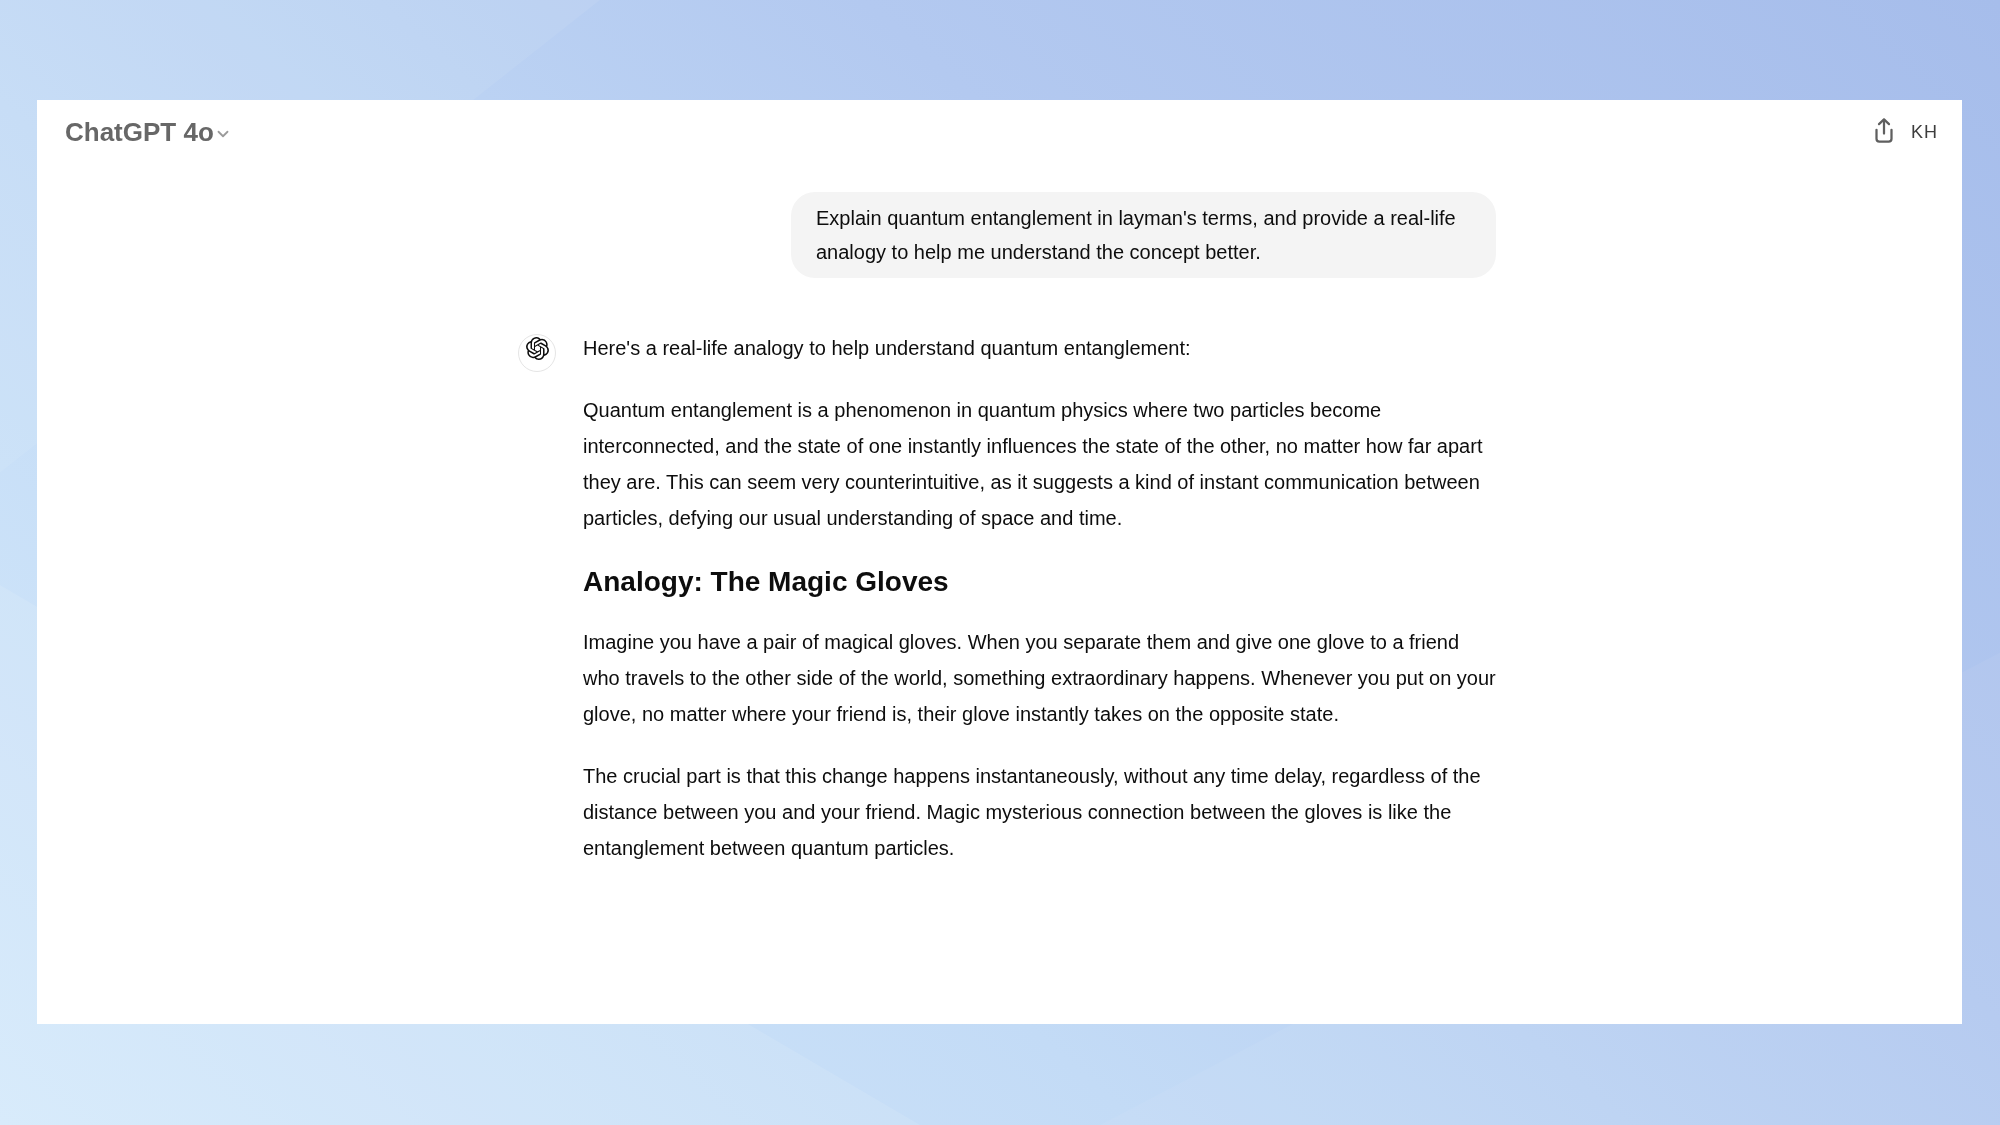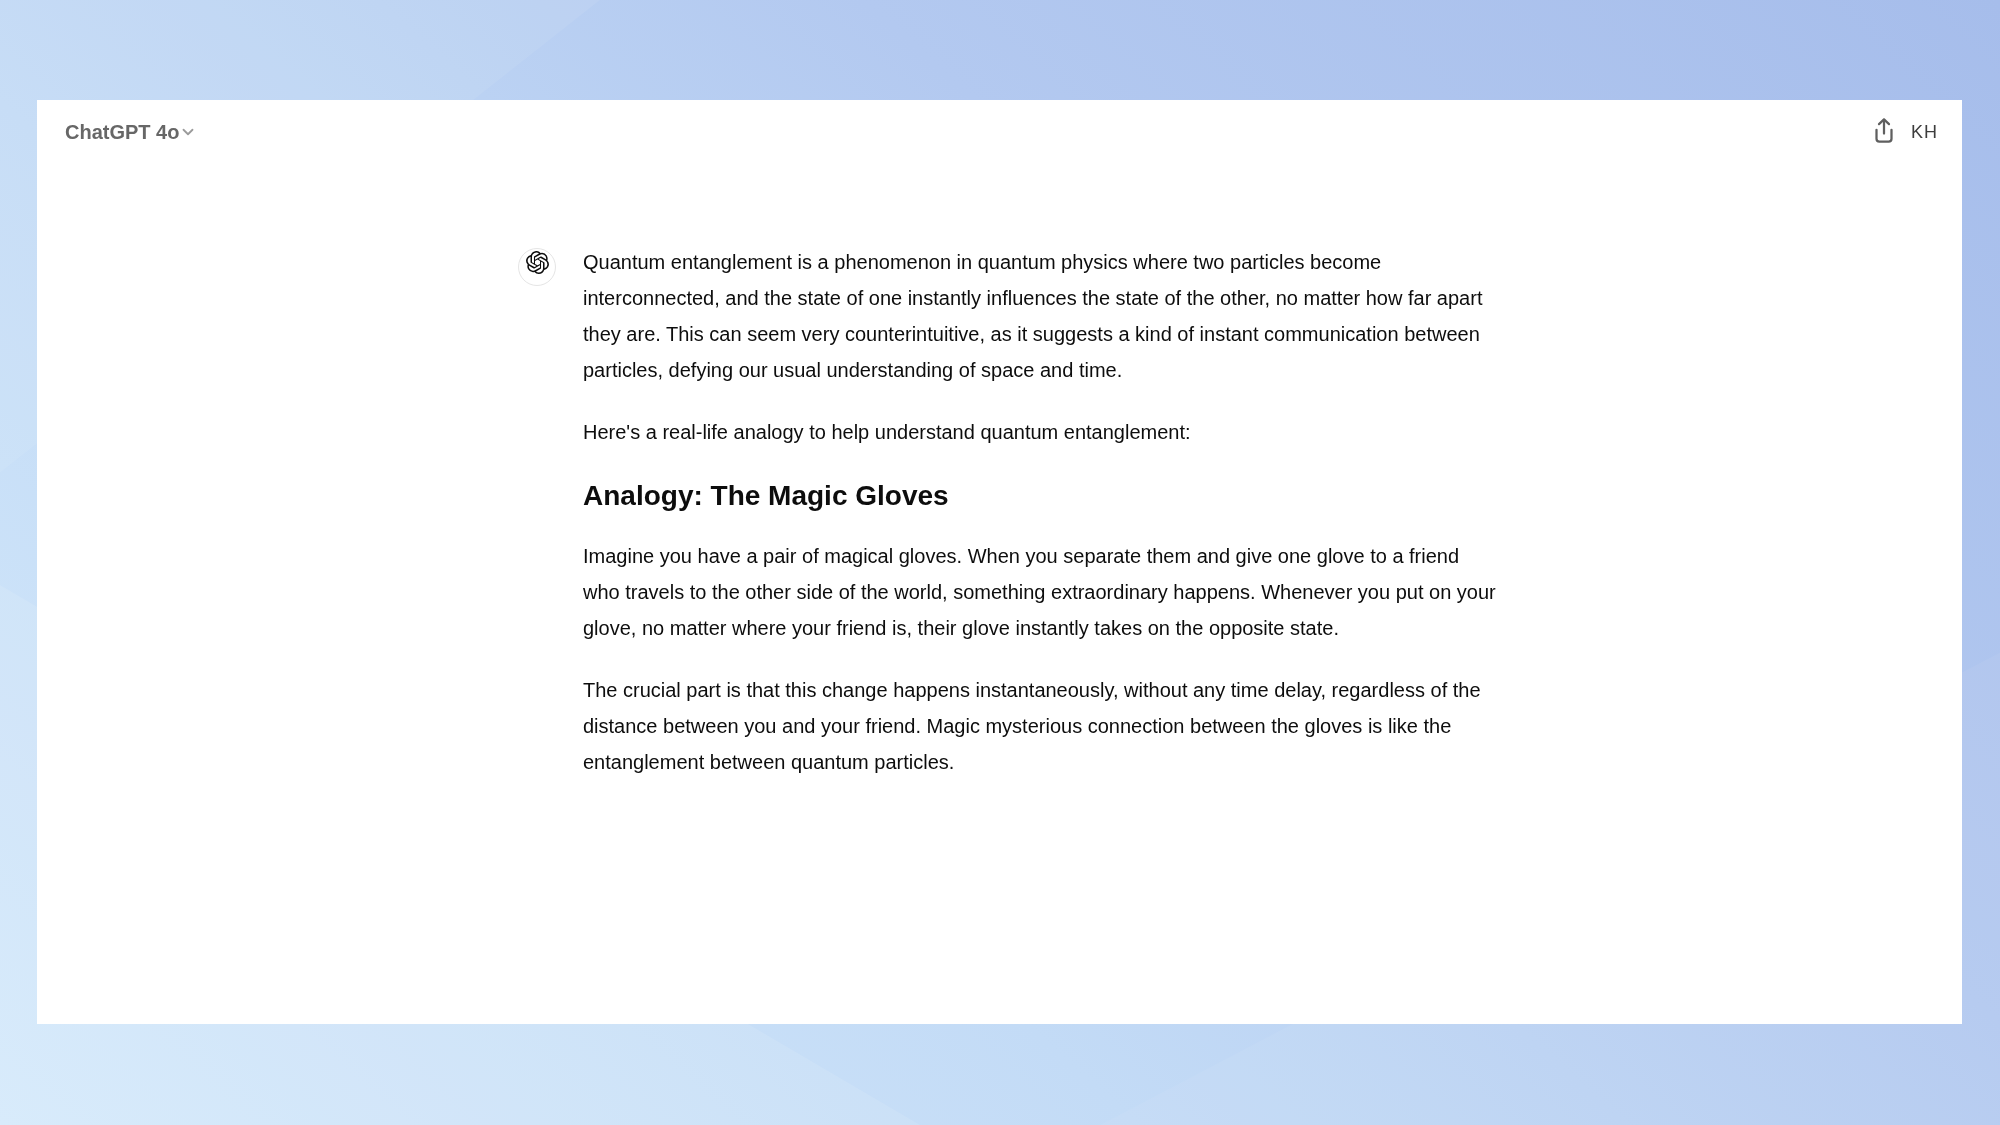--- a/index.html
+++ b/index.html
@@ -26,21 +26,21 @@
     height: 64px;
     display: flex;
     align-items: center;
     justify-content: space-between;
     padding: 0 16px 0 18px;
   }
   .model-selector {
     display: flex; align-items: center; 
     background: none; border: none; cursor: pointer;
     font-family: inherit;
-    font-size: 20px; font-weight: 600; color: #676767;
+    font-size: 26px; font-weight: 600; color: #676767;
     padding: 6px 10px; border-radius: 8px;
   }
   .model-selector .chev { margin-top: 4px; }
   .topbar-right { display: flex; align-items: center; gap: 12px; padding-right: 8px; }
   .icon-btn { background: none; border: none; cursor: pointer; display: flex; align-items: center; }
   .user-initials {
     font-size: 18px; letter-spacing: 1px; color: #3d3d3d; font-weight: 500;
     cursor: pointer;
   }
 
@@ -112,32 +112,35 @@
             <path d="M6 11v7.2a2.3 2.3 0 0 0 2.3 2.3h7.4A2.3 2.3 0 0 0 18 18.2V11"></path>
           </svg>
         </span>
       </button>
       <span class="user-initials">KH</span>
     </div>
   </div>
 
   <div class="chat">
 
+    <div class="user-row">
+      <div class="user-bubble">Explain quantum entanglement in layman's terms, and provide a real-life analogy to help me understand the concept better.</div>
+    </div>
 
     <div class="assistant-row">
       <div class="assistant-avatar">
         <span>
           <svg width="23" height="23" viewBox="0 0 24 24" fill="#0d0d0d">
               <path d="M22.2819 9.8211a5.9847 5.9847 0 0 0-.5157-4.9108 6.0462 6.0462 0 0 0-6.5098-2.9A6.0651 6.0651 0 0 0 4.9807 4.1818a5.9847 5.9847 0 0 0-3.9977 2.9 6.0462 6.0462 0 0 0 .7427 7.0966 5.98 5.98 0 0 0 .511 4.9107 6.051 6.051 0 0 0 6.5146 2.9001A5.9847 5.9847 0 0 0 13.2599 24a6.0557 6.0557 0 0 0 5.7718-4.2058 5.9894 5.9894 0 0 0 3.9977-2.9001 6.0557 6.0557 0 0 0-.7475-7.073zm-9.022 12.6081a4.4755 4.4755 0 0 1-2.8764-1.0408l.1419-.0804 4.7783-2.7582a.7948.7948 0 0 0 .3927-.6813v-6.7369l2.02 1.1686a.071.071 0 0 1 .038.052v5.5826a4.504 4.504 0 0 1-4.4945 4.4944zm-9.6607-4.1254a4.4708 4.4708 0 0 1-.5346-3.0137l.142.0852 4.783 2.7582a.7712.7712 0 0 0 .7806 0l5.8428-3.3685v2.3324a.0804.0804 0 0 1-.0332.0615L9.74 19.9502a4.4992 4.4992 0 0 1-6.1408-1.6464zM2.3408 7.8956a4.485 4.485 0 0 1 2.3655-1.9728V11.6a.7664.7664 0 0 0 .3879.6765l5.8144 3.3543-2.0201 1.1685a.0757.0757 0 0 1-.071 0l-4.8303-2.7865A4.504 4.504 0 0 1 2.3408 7.8956zm16.5963 3.8558L13.1038 8.364 15.1192 7.2a.0757.0757 0 0 1 .071 0l4.8303 2.7913a4.4944 4.4944 0 0 1-.6765 8.1042v-5.6772a.79.79 0 0 0-.407-.667zm2.0107-3.0231-.142-.0852-4.7735-2.7818a.7759.7759 0 0 0-.7854 0L9.409 9.2297V6.8974a.0662.0662 0 0 1 .0284-.0615l4.8303-2.7866a4.4992 4.4992 0 0 1 6.6802 4.66zM8.3065 12.863l-2.02-1.1638a.0804.0804 0 0 1-.038-.0567V6.0742a4.4992 4.4992 0 0 1 7.3757-3.4537l-.142.0805L8.704 5.459a.7948.7948 0 0 0-.3927.6813zm1.0976-2.3654 2.602-1.4998 2.6069 1.4998v2.9994l-2.5974 1.4997-2.6067-1.4997z"></path>
             </svg>
         </span>
       </div>
       <div class="md">
+        <p>Here's a real-life analogy to help understand quantum entanglement:</p>
         <p>Quantum entanglement is a phenomenon in quantum physics where two particles become interconnected, and the state of one instantly influences the state of the other, no matter how far apart they are. This can seem very counterintuitive, as it suggests a kind of instant communication between particles, defying our usual understanding of space and time.</p>
-        <p>Here's a real-life analogy to help understand quantum entanglement:</p>
         <h3>Analogy: The Magic Gloves</h3>
         <p>Imagine you have a pair of magical gloves. When you separate them and give one glove to a friend who travels to the other side of the world, something extraordinary happens. Whenever you put on your glove, no matter where your friend is, their glove instantly takes on the opposite state.</p>
         <p>The crucial part is that this change happens instantaneously, without any time delay, regardless of the distance between you and your friend. Magic mysterious connection between the gloves is like the entanglement between quantum particles.</p>
       </div>
     </div>
 
   </div>
 </div>
 
 </body></html>

